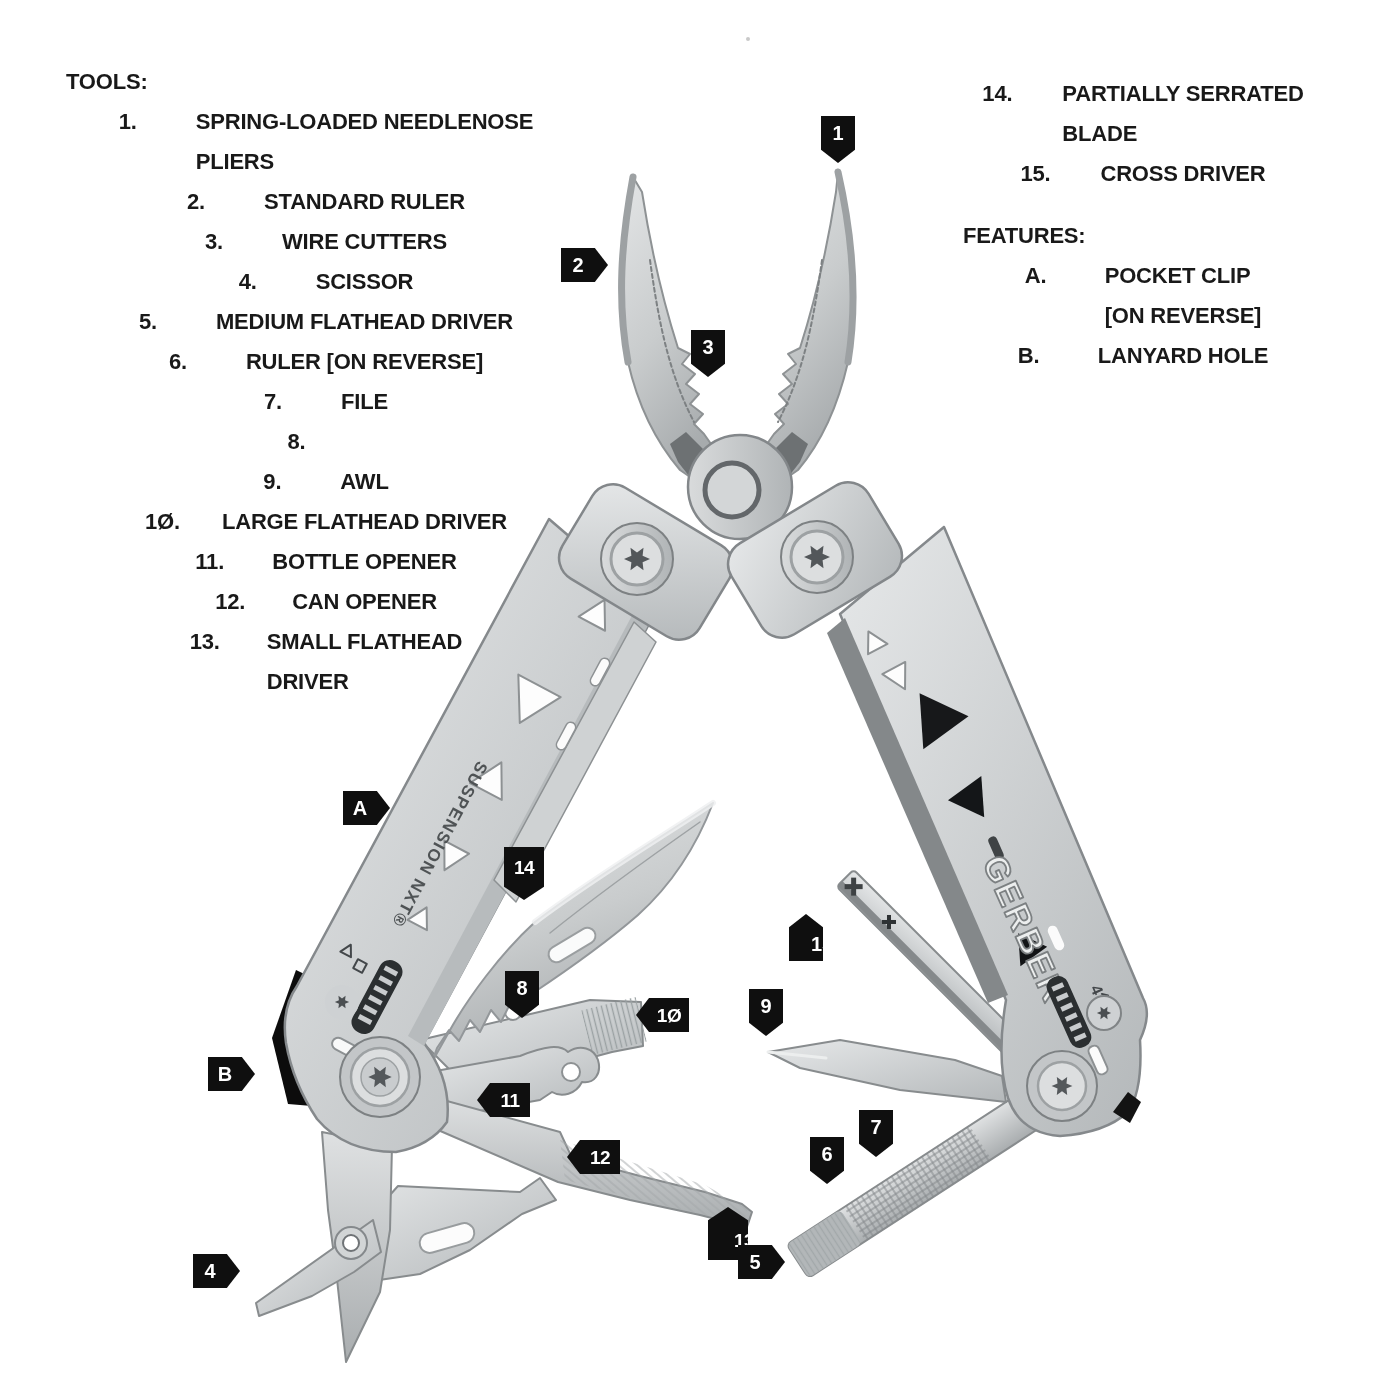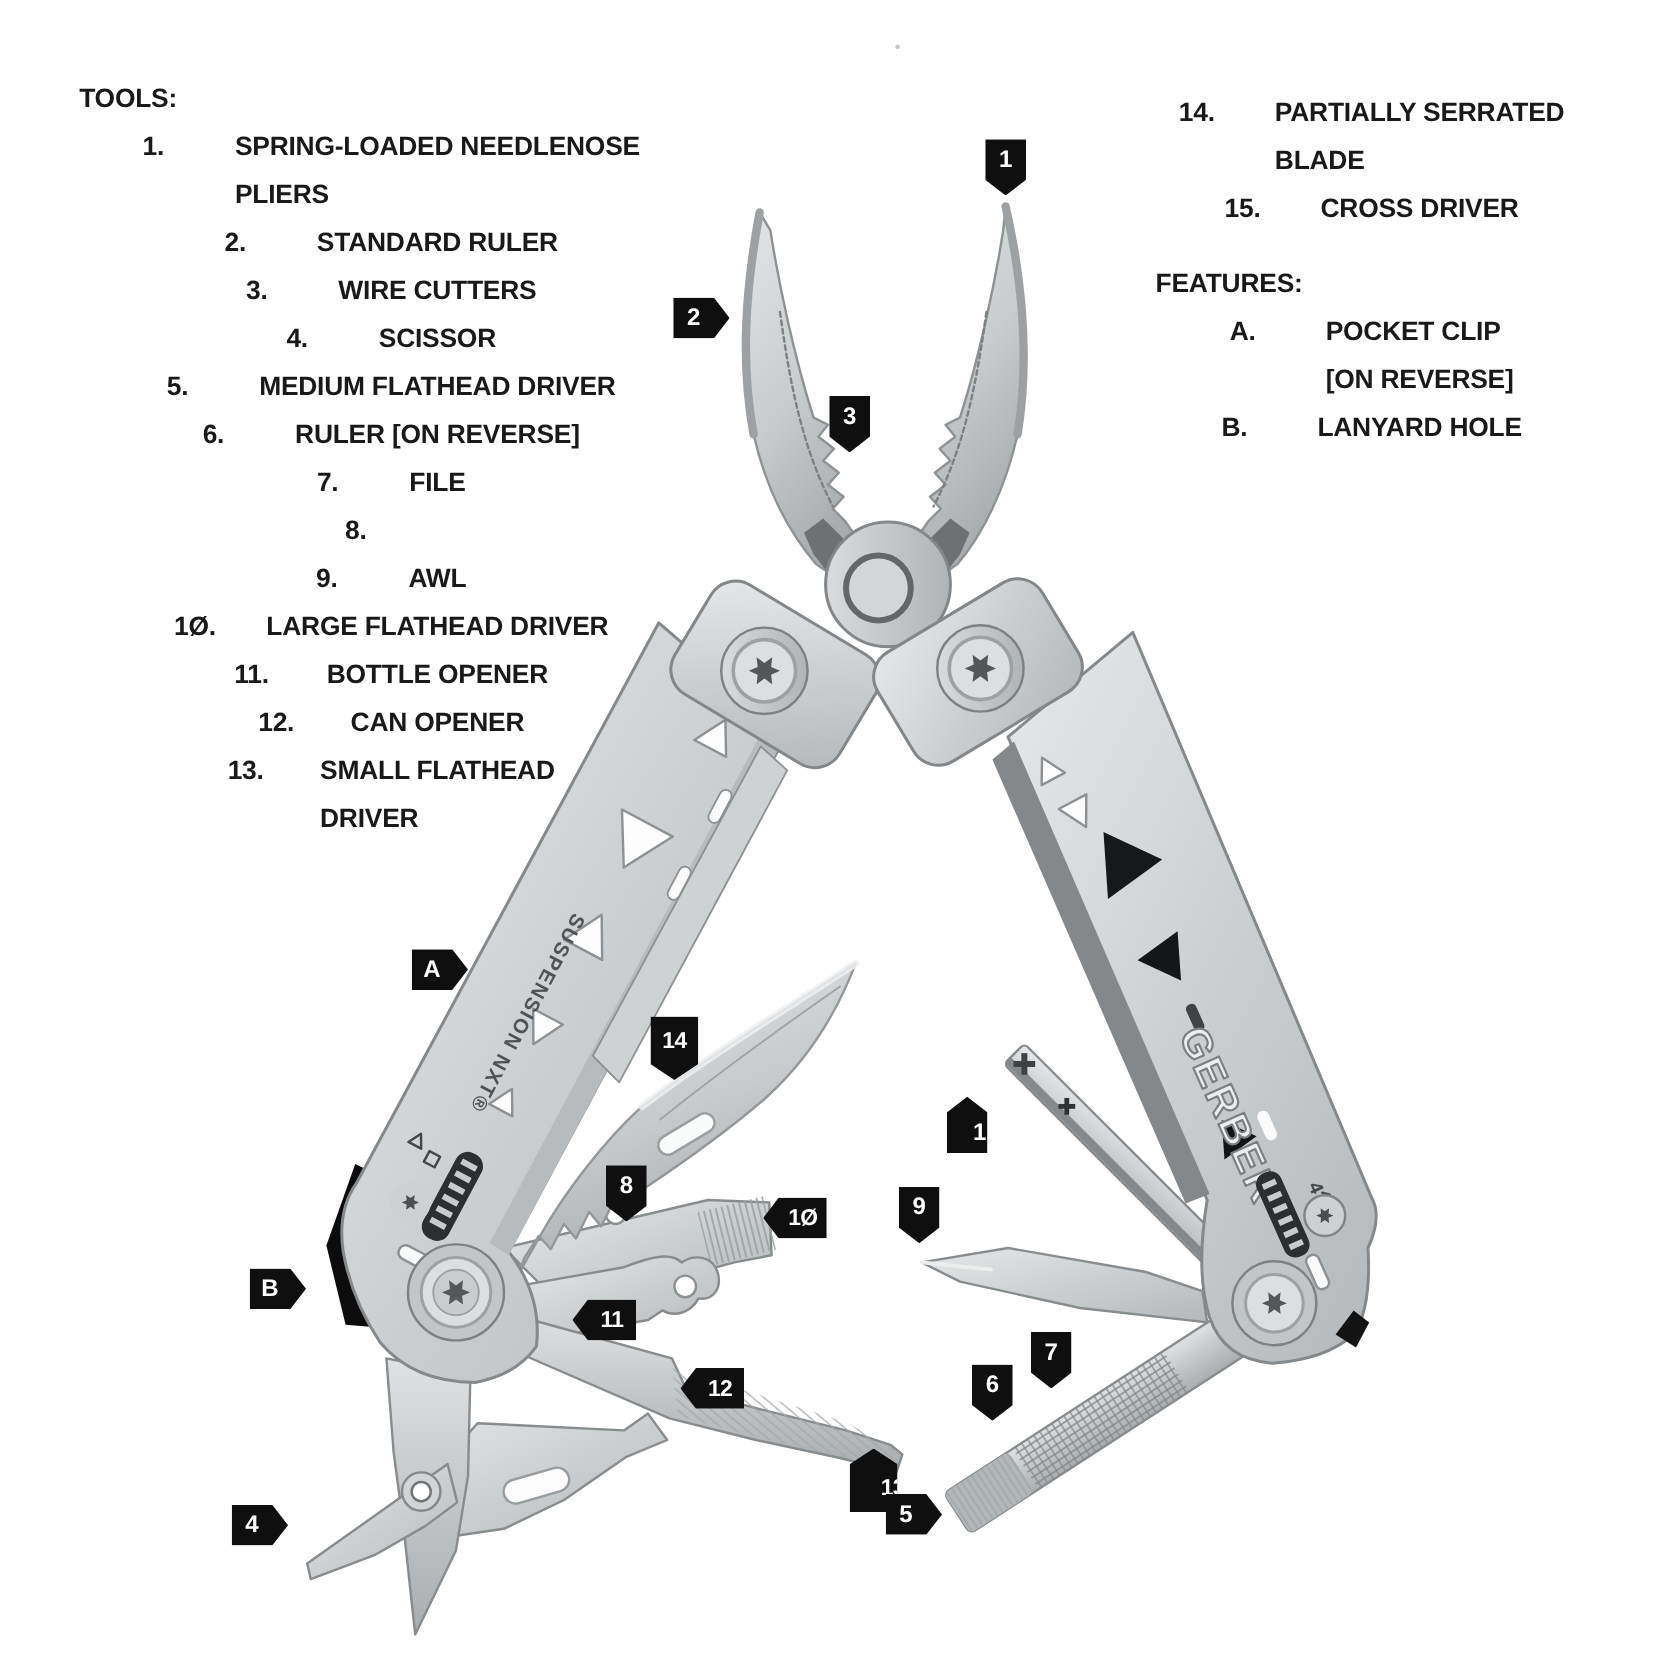--- a/index.html
+++ b/index.html
@@ -14,21 +14,21 @@
   #left-list{left:66px;top:62px;width:520px;}
   #right-list{left:963px;top:74px;width:360px;}
   #right-list .row .num{flex:0 0 80px;}
   .features-title{margin-top:22px;}
   
   .marker{position:absolute;background:#0f0f0f;color:#ffffff;font-weight:700;font-size:20px;
           display:flex;align-items:center;justify-content:center;line-height:1;
           font-family:"Liberation Sans",sans-serif;}
   .marker.wide{font-size:19px;letter-spacing:-0.5px;}
   .m-down {width:34px;height:47px;clip-path:polygon(0 0,100% 0,100% 72%,50% 100%,0 72%);padding-bottom:13px;box-sizing:border-box;}
-  .m-down.wide{width:40px;height:53px;clip-path:polygon(0 0,100% 0,100% 75%,50% 100%,0 75%);margin-left:38px;}
+  .m-down.wide{width:40px;height:53px;clip-path:polygon(0 0,100% 0,100% 75%,50% 100%,0 75%);}
   .m-up   {width:34px;height:47px;clip-path:polygon(0 28%,50% 0,100% 28%,100% 100%,0 100%);padding-top:13px;box-sizing:border-box;padding-left:32px;}
   .m-up.wide{width:40px;height:53px;clip-path:polygon(0 25%,50% 0,100% 25%,100% 100%,0 100%);margin-left:36px;}
   .m-right{width:47px;height:34px;clip-path:polygon(0 0,72% 0,100% 50%,72% 100%,0 100%);padding-right:13px;box-sizing:border-box;}
   .m-left {width:53px;height:34px;clip-path:polygon(24.5% 0,100% 0,100% 100%,24.5% 100%,0 50%);padding-left:13px;box-sizing:border-box;}
   #illustration{position:absolute;left:0;top:0;}
   #speck{position:absolute;left:746px;top:37px;width:4px;height:4px;border-radius:50%;background:#c9c9c9;}
 </style>
 </head>
 <body>
 

